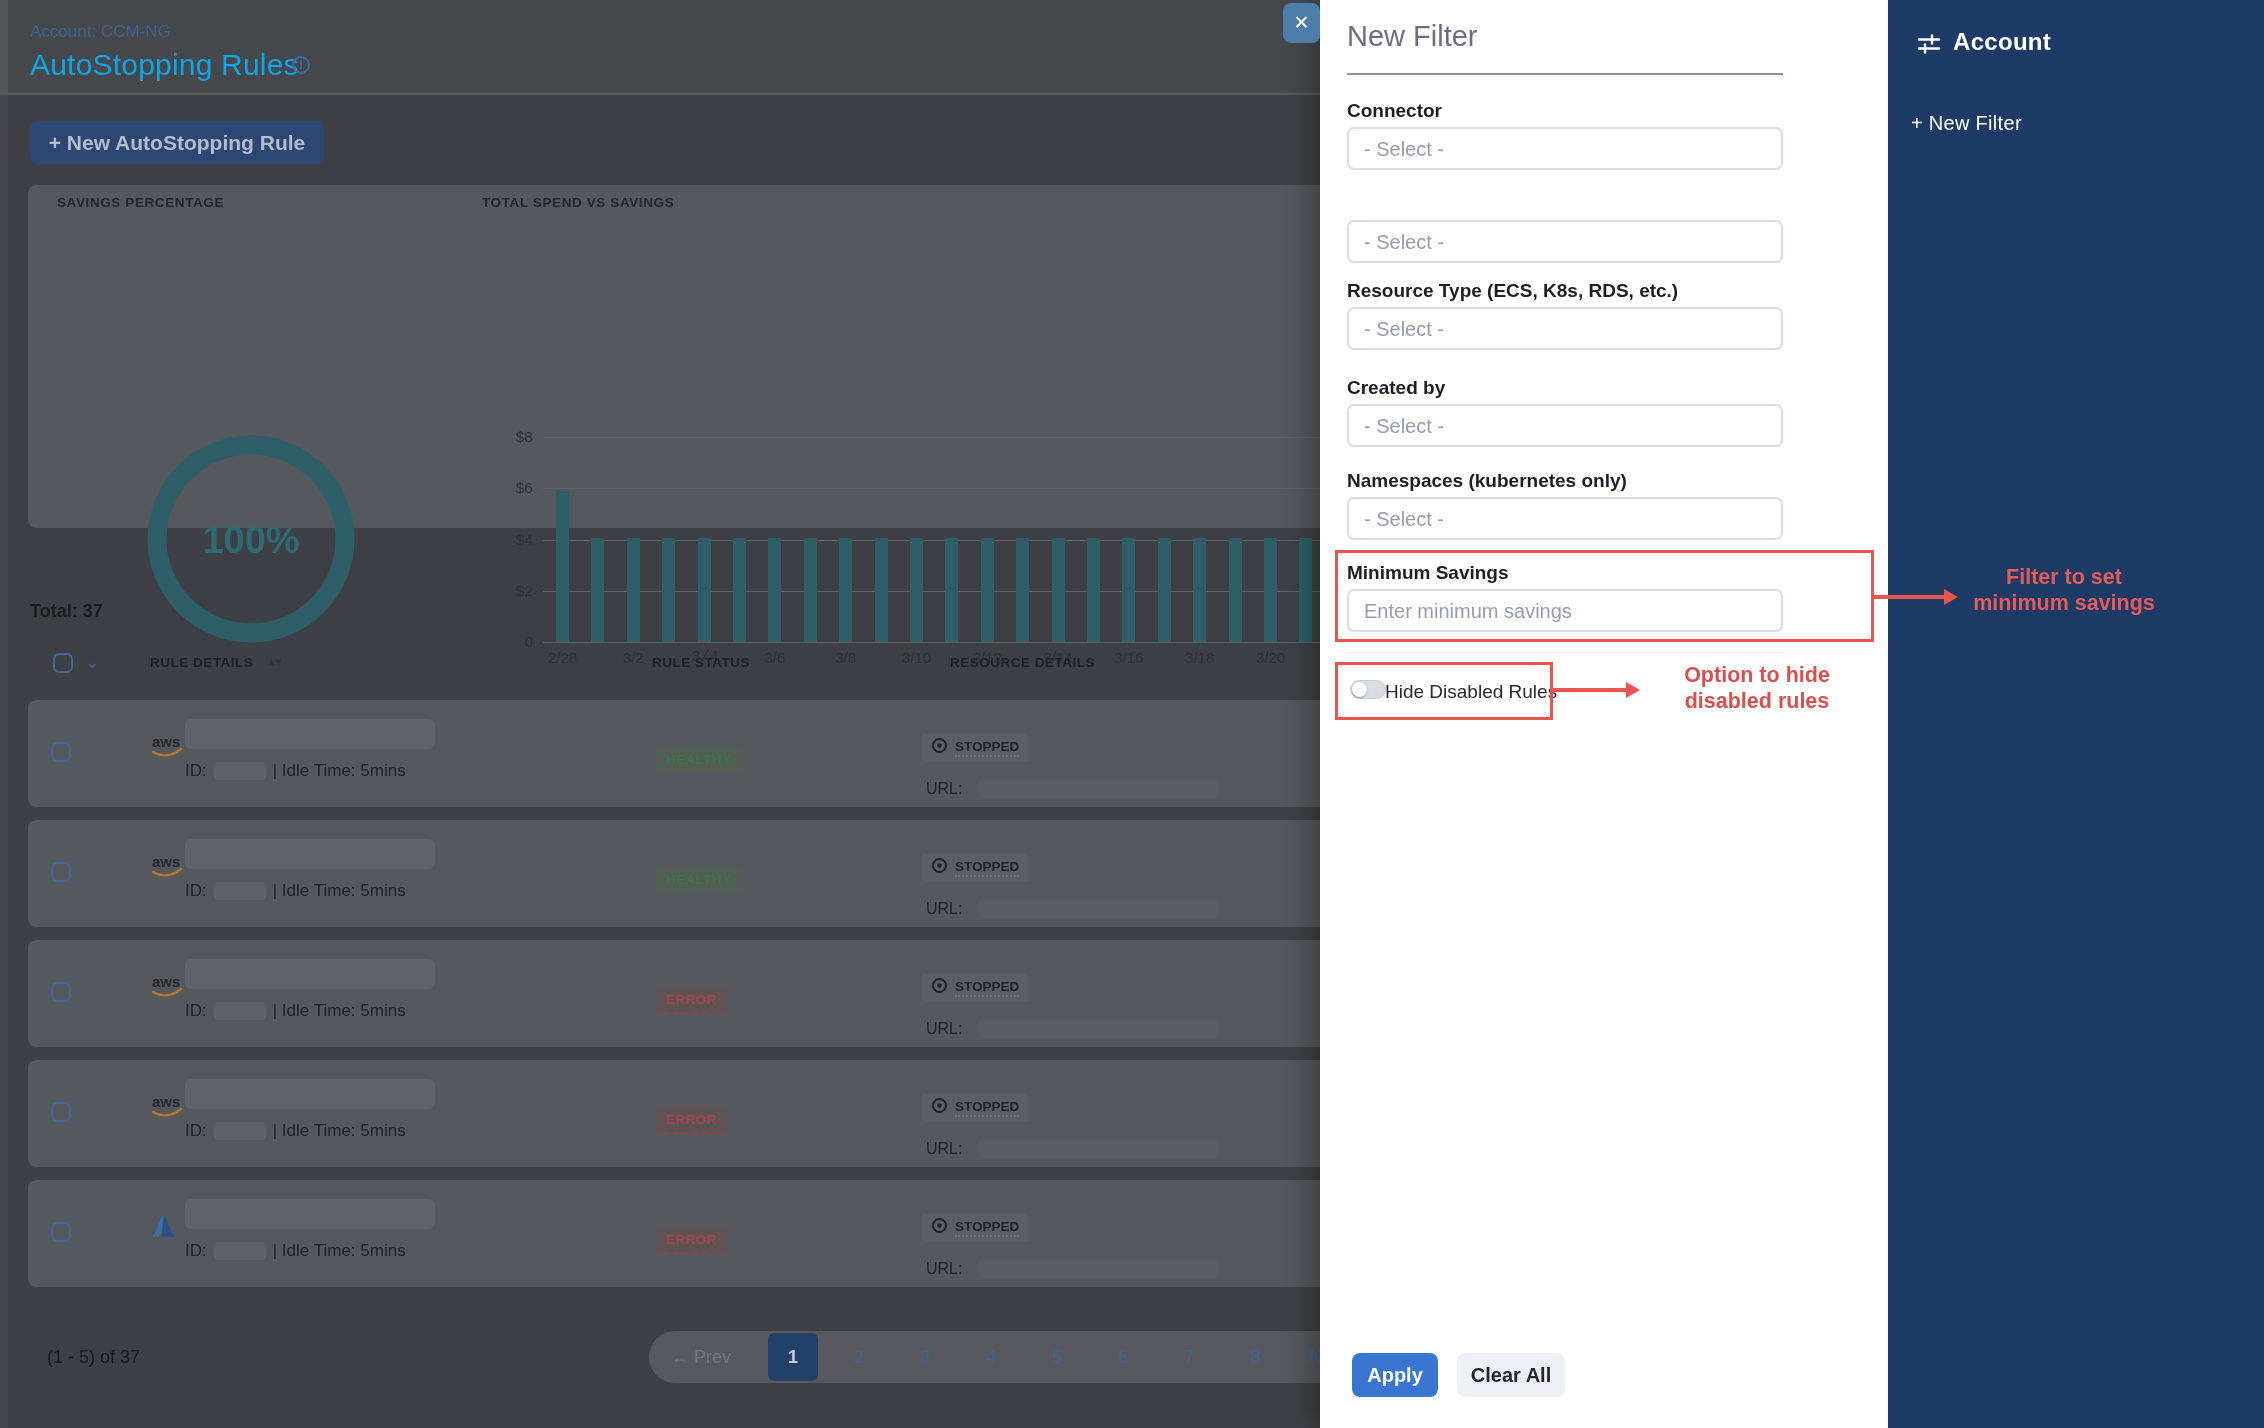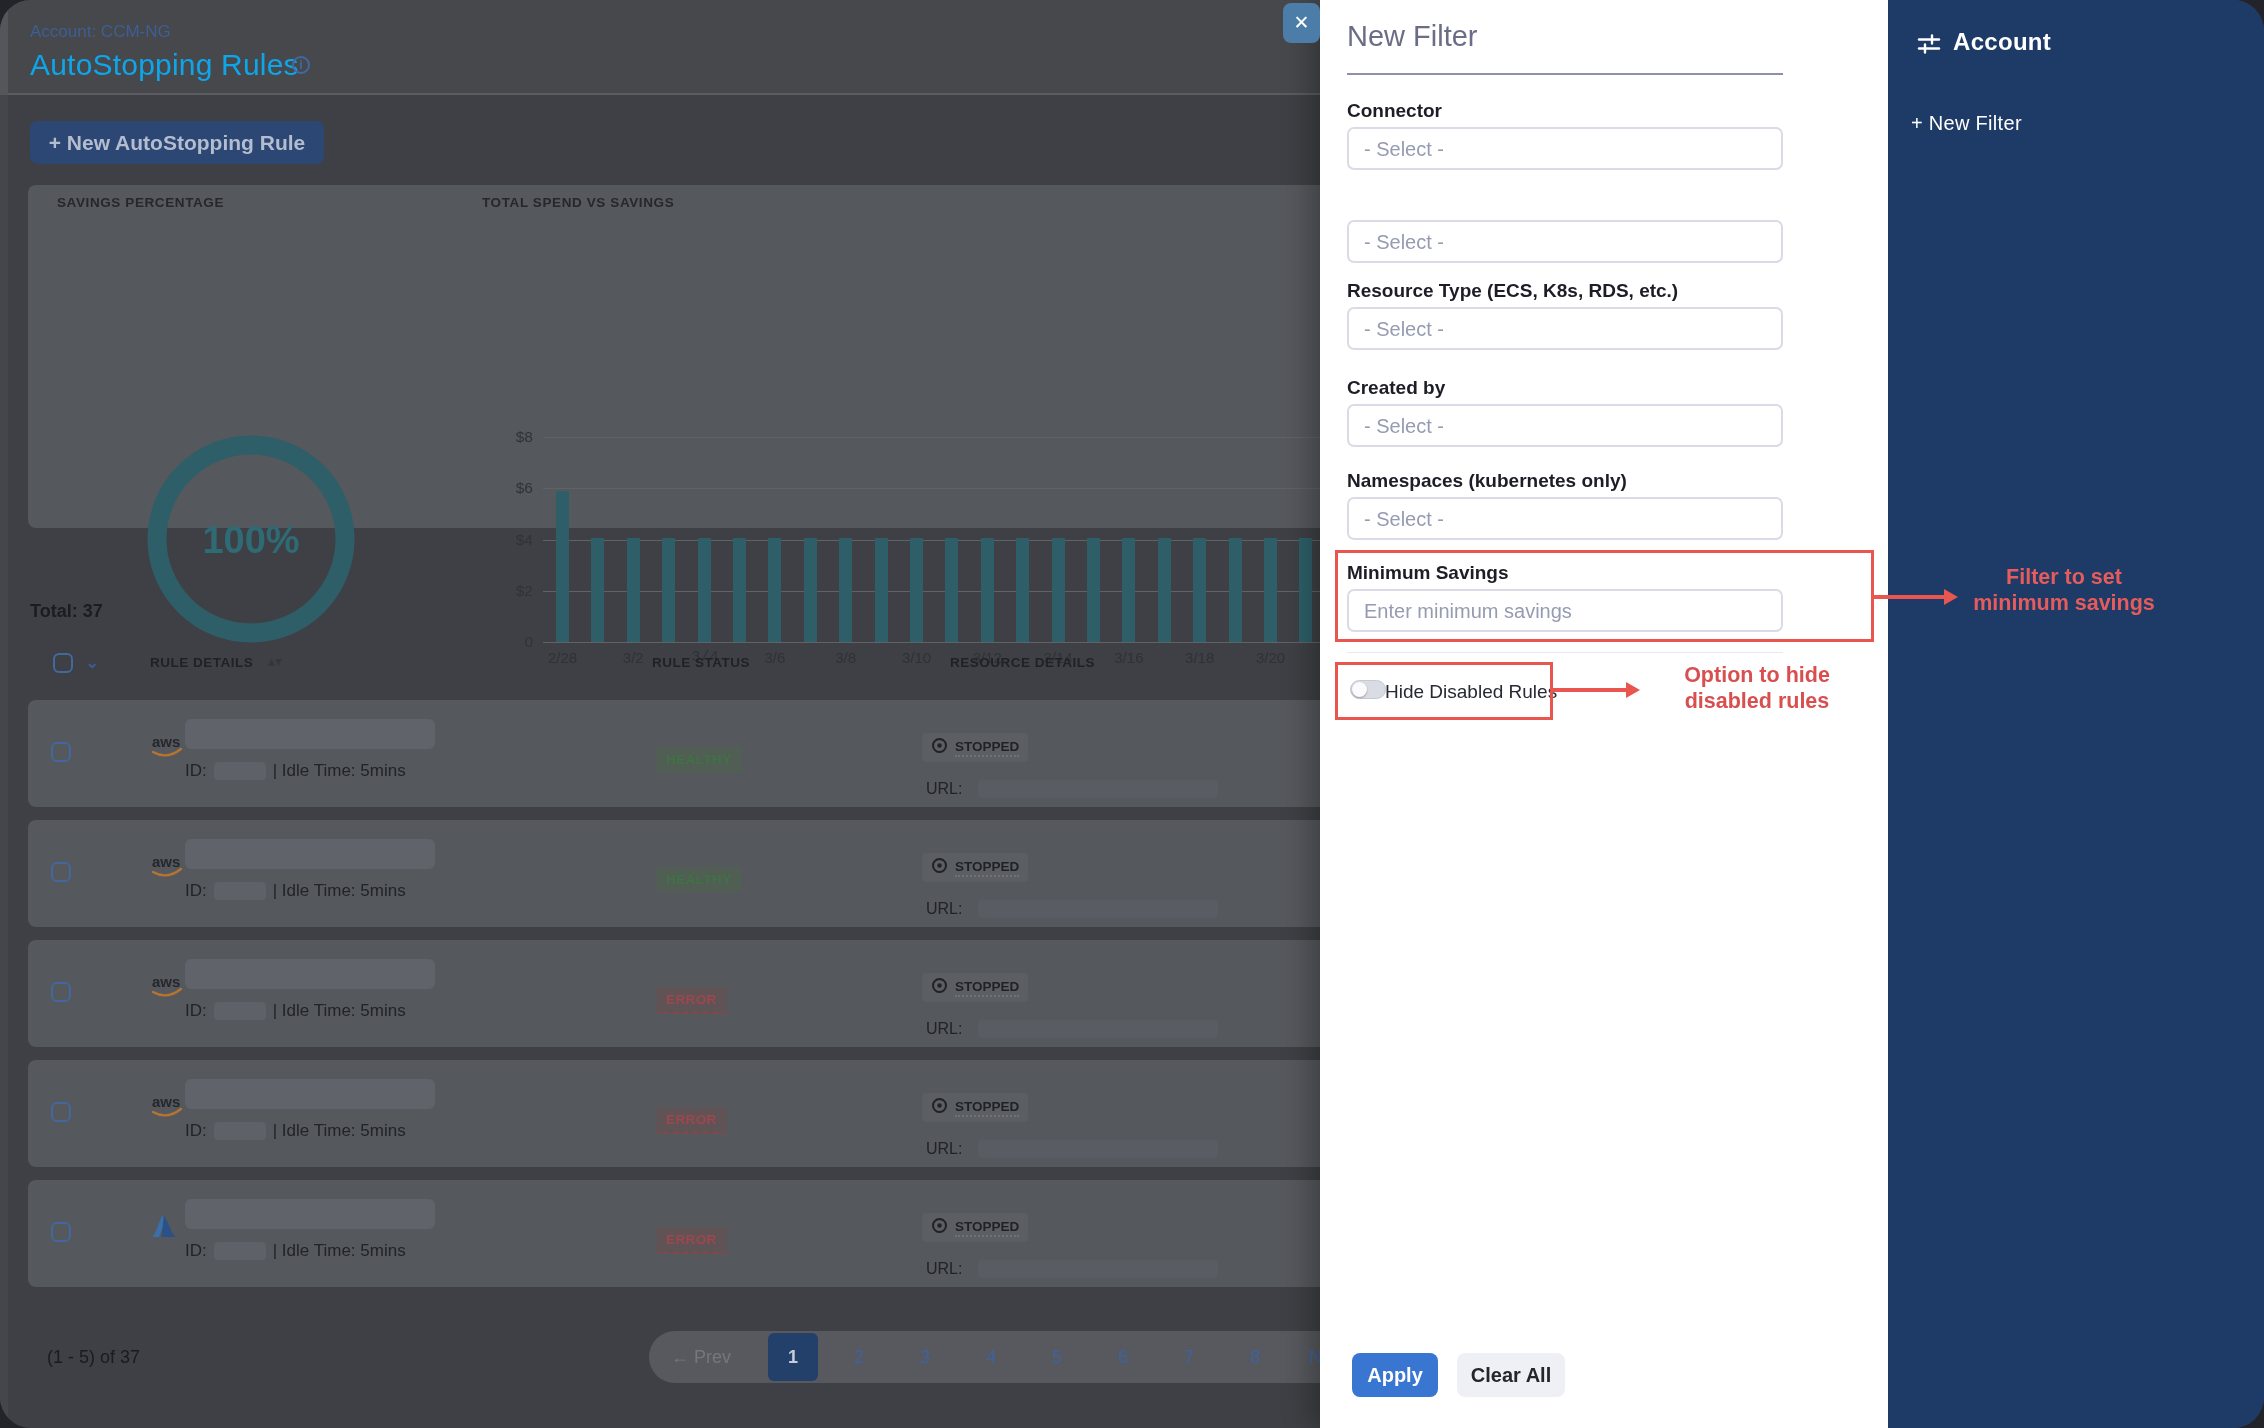--- a/index.html
+++ b/index.html
@@ -1,17 +1,17 @@
 <!DOCTYPE html>
 <html><head>
 <meta charset="utf-8">
 <style>
   html,body{margin:0;padding:0;background:#23242a;}
   *{box-sizing:border-box;font-family:"Liberation Sans","DejaVu Sans",sans-serif;}
-  #stage{position:relative;width:2264px;height:1428px;overflow:hidden;background:#3e4045;border-radius:31px;}
+  #stage{position:relative;width:2264px;height:1428px;overflow:hidden;background:#3e4045;}
   .abs{position:absolute;}
 
   
   #page-header{left:0;top:0;width:1320px;height:95px;background:#46484c;border-bottom:2px solid #5a5c61;}
   #edge-strip-top{left:0;top:0;width:8px;height:95px;background:#54565b;}
   #edge-strip-bottom{left:0;top:95px;width:8px;height:1333px;background:#44464b;}
   #account-link{left:30px;top:22px;font-size:17px;color:#3c5f94;}
   #page-title{left:30px;top:48px;font-size:30px;font-weight:400;color:#0ea5e9;letter-spacing:.2px;}
   #title-info{left:292px;top:56px;width:18px;height:18px;border:2px solid #3f69a5;border-radius:50%;
     color:#3f69a5;font-size:12px;font-weight:700;text-align:center;line-height:15px;}

